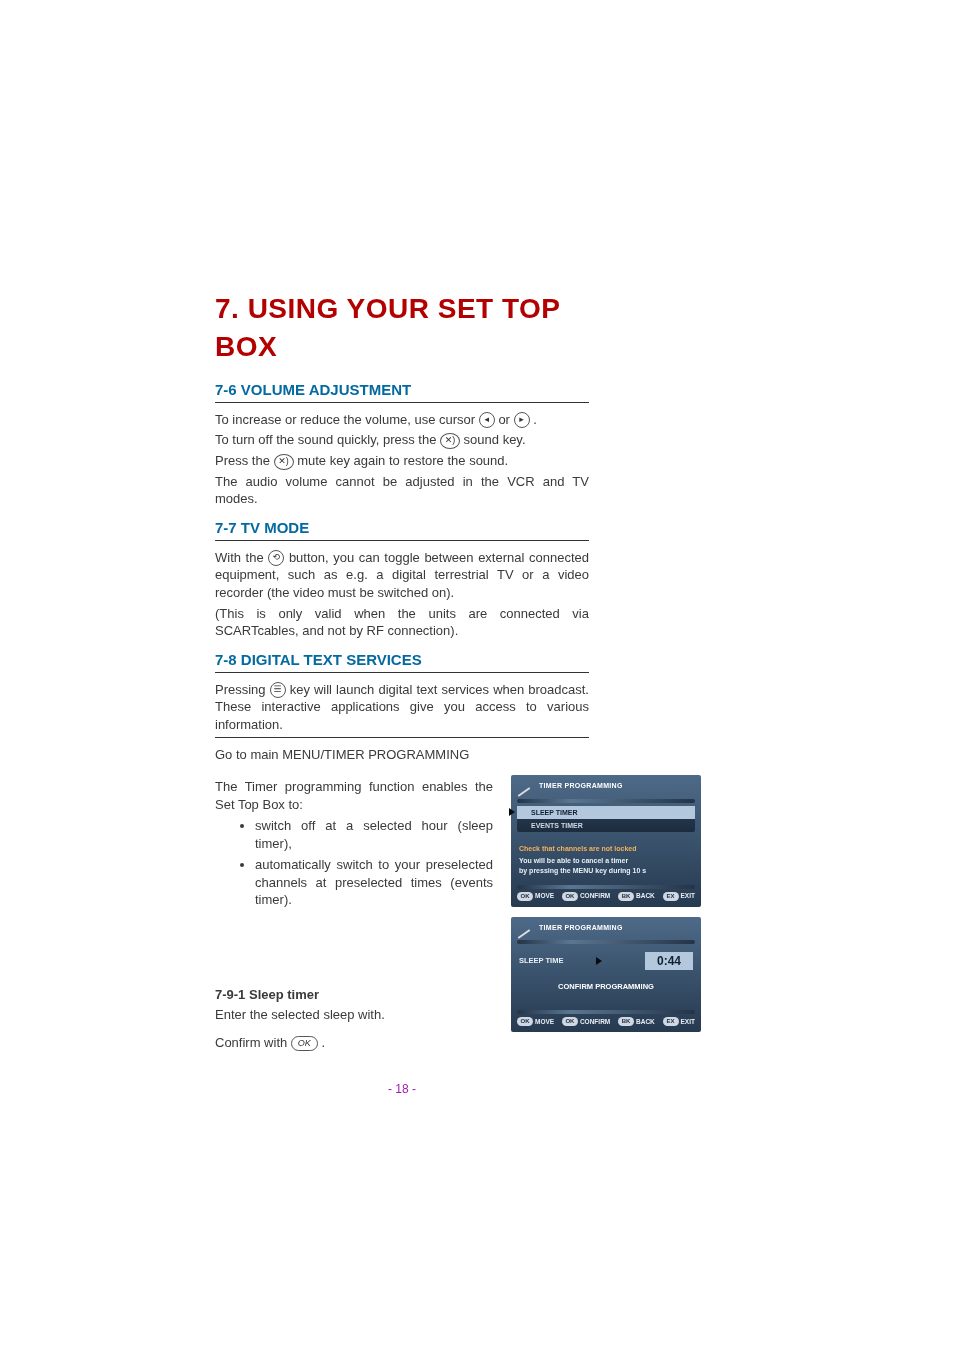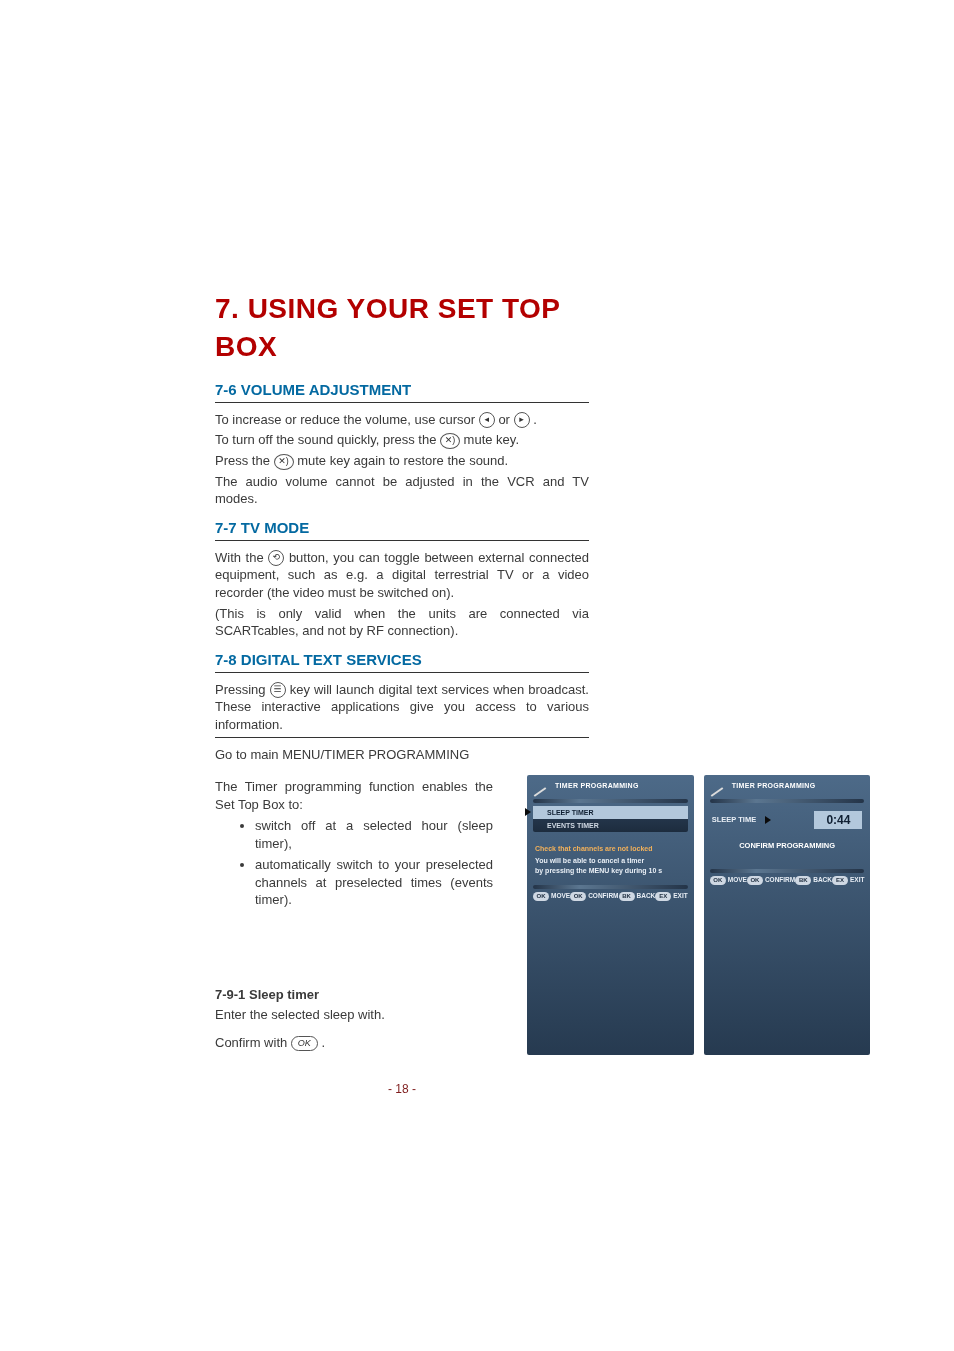--- a/index.html
+++ b/index.html
@@ -80,30 +80,30 @@
     margin: 2px 0 2px 40px;
     padding: 0;
   }
   .bullets li {
     list-style: disc;
     text-align: justify;
     margin: 4px 0;
   }
   .two-col {
     display: flex;
-    gap: 34px;
+    gap: 18px;
     margin-top: 12px;
   }
   .col-left {
     flex: 0 0 278px;
   }
   .col-right {
     flex: 0 0 190px;
     display: flex;
-    flex-direction: row;
+    flex-direction: column;
     gap: 10px;
   }
 
   
   .panel {
     background: linear-gradient(#4d6a88, #263a50);
     color: #fff;
     font-size: 7px;
     border-radius: 2px;
     padding: 6px;
@@ -237,21 +237,21 @@
   .confirm-prog {
     text-align: center;
     font-weight: bold;
     font-size: 7.5px;
     margin: 4px 0 18px 0;
   }
 
   .page-num {
     text-align: center;
     font-size: 12px;
-    color: #7f1d1d;
+    color: #a21caf;
     margin-top: 26px;
   }
 </style>
 </head>
 <body>
 
 <div class="page">
 
   <h1 class="h1">7. USING YOUR SET TOP BOX</h1>
 
@@ -260,21 +260,21 @@
   <p class="para inline-icons">
     <span>To increase or reduce the volume, use cursor </span>
     <span class="key-circle">◂</span>
     <span> or </span>
     <span class="key-circle">▸</span>
     <span> .</span>
   </p>
   <p class="para inline-icons">
     <span>To turn off the sound quickly, press the </span>
     <span class="mute-icon">✕)</span>
-    <span> mute key.</span>
+    <span> sound key.</span>
   </p>
   <p class="para inline-icons">
     <span>Press the </span>
     <span class="mute-icon">✕)</span>
     <span> mute key again to restore the sound.</span>
   </p>
   <p class="para">The audio volume cannot be adjusted in the VCR and TV modes.</p>
 
   <div class="h2">7-7 TV MODE</div>
   <hr class="rule">

